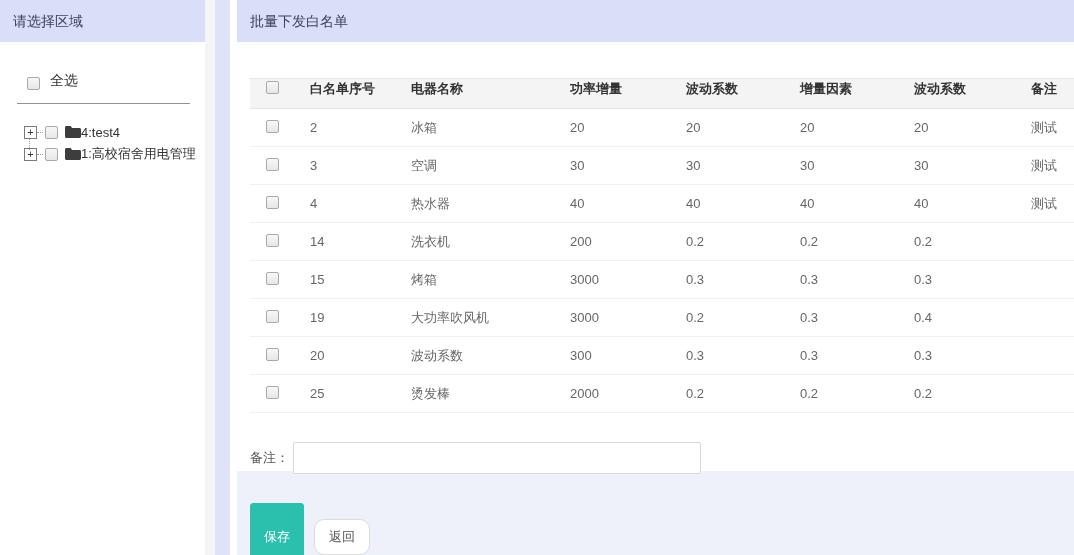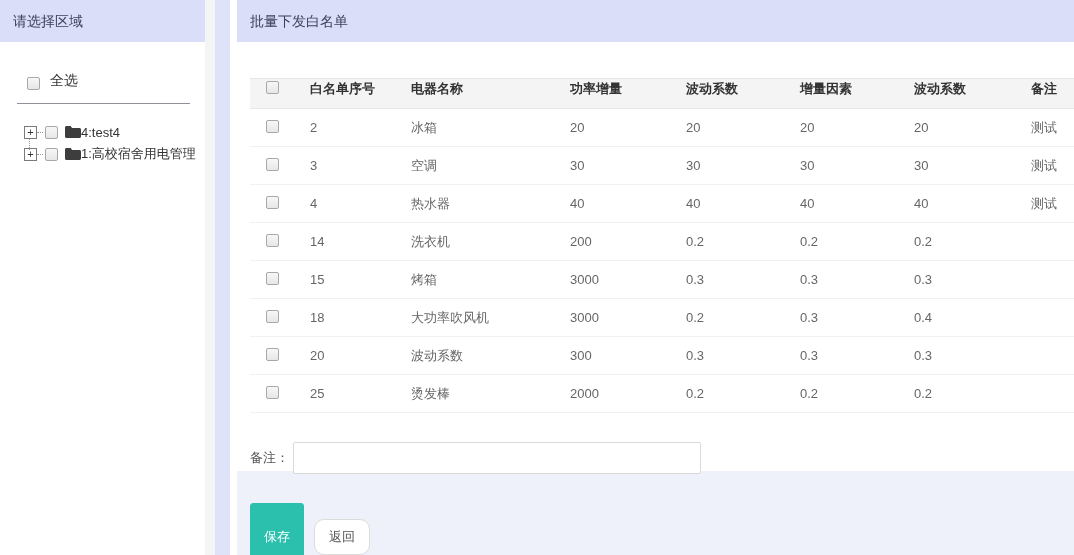--- a/index.html
+++ b/index.html
@@ -176,21 +176,21 @@
             <td>15</td>
             <td>烤箱</td>
             <td>3000</td>
             <td>0.3</td>
             <td>0.3</td>
             <td>0.3</td>
             <td></td>
           </tr>
           <tr>
             <td><input type="checkbox" class="cb" style=""></td>
-            <td>18</td>
+            <td>19</td>
             <td>大功率吹风机</td>
             <td>3000</td>
             <td>0.2</td>
             <td>0.3</td>
             <td>0.4</td>
             <td></td>
           </tr>
           <tr>
             <td><input type="checkbox" class="cb" style=""></td>
             <td>20</td>

